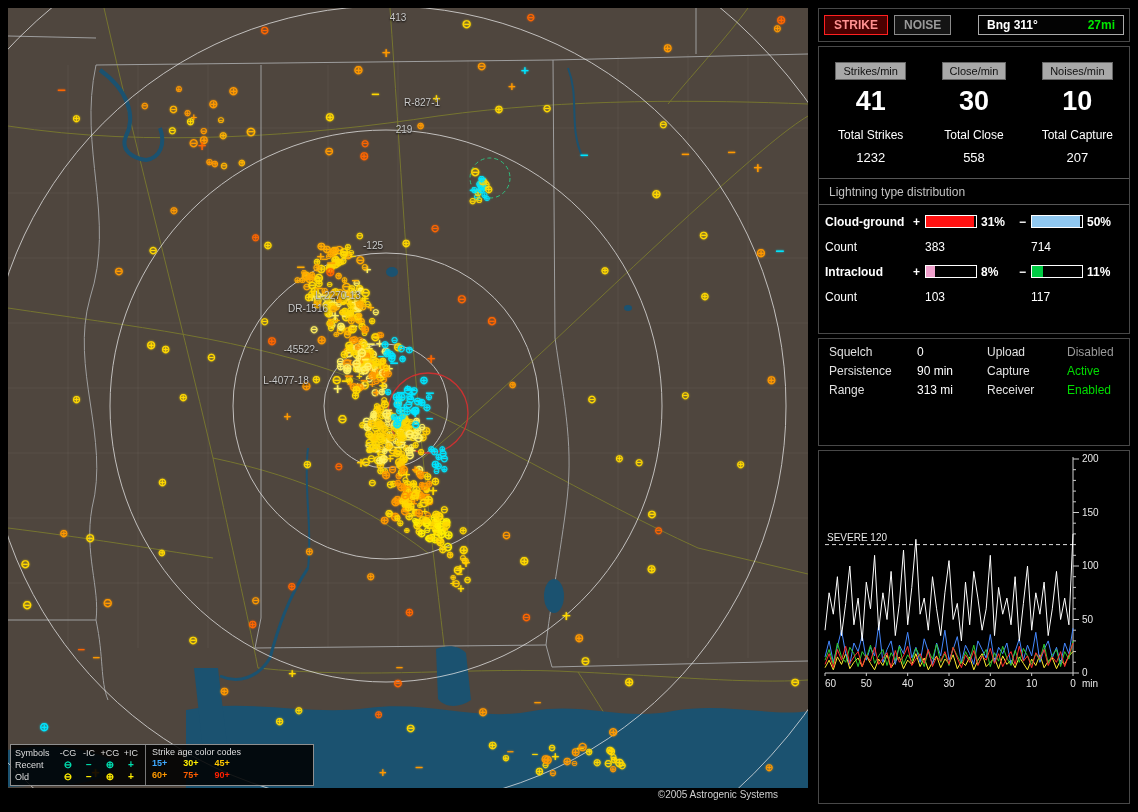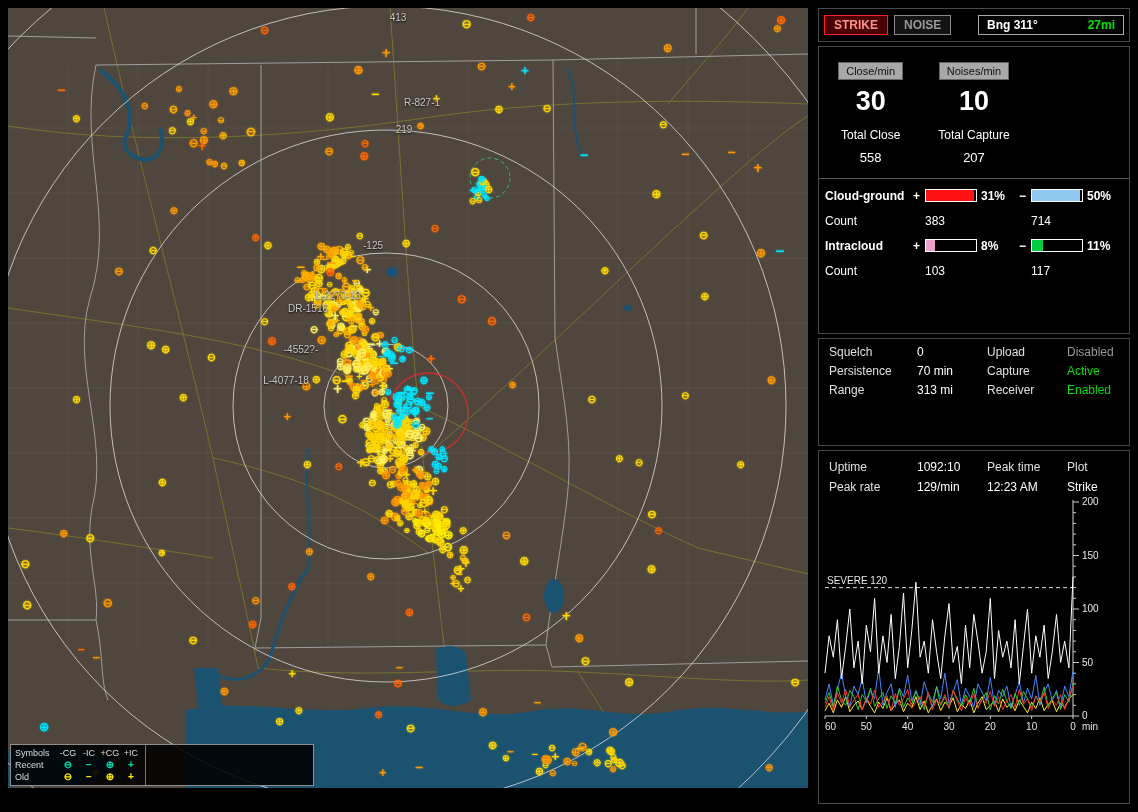--- a/index.html
+++ b/index.html
@@ -968,51 +968,72 @@
             <span class="sym" style="color: rgb(0, 223, 176);">+</span>
           </div>
           <div class="lg-row">
             <span>Old</span>
             <span class="sym" style="color: rgb(255, 238, 0);">⊖</span>
             <span class="sym" style="color: rgb(255, 238, 0);">−</span>
             <span class="sym" style="color: rgb(255, 238, 0);">⊕</span>
             <span class="sym" style="color: rgb(255, 238, 0);">+</span>
           </div>
         </div>
+      <div class="legend-right" id="legend-right">
+          <div>Strike age color codes</div>
+          <div class="age-row">
+            <span style="color: rgb(63, 169, 255);">15+</span>
+            <span style="color: rgb(255, 238, 0);">30+</span>
+            <span style="color: rgb(255, 200, 0);">45+</span>
+          </div>
+          <div class="age-row">
+            <span style="color: rgb(255, 153, 0);">60+</span>
+            <span style="color: rgb(255, 94, 0);">75+</span>
+            <span style="color: rgb(255, 32, 0);">90+</span>
+          </div>
+        </div>
     </div>
   </div>
 
+  <div class="copyright">©2005 Astrogenic Systems</div>
 
   <div class="side">
 
     <div class="panel topbar">
       <button class="btn strike-btn">STRIKE</button>
       <button class="btn noise-btn">NOISE</button>
       <div class="bng">
         <span>Bng 311°</span>
         <span class="green">27mi</span>
       </div>
     </div>
 
     <div class="panel stats-panel">
       <div class="stats-grid" id="stats-grid">
+          <div class="stat-col">
+            <div><span class="chip">Strikes/min</span></div>
+            <div class="rate">41</div>
+            <div class="tlabel">Total Strikes</div>
+            <div class="total">1232</div>
+          </div>
           <div class="stat-col">
             <div><span class="chip">Close/min</span></div>
             <div class="rate">30</div>
             <div class="tlabel">Total Close</div>
             <div class="total">558</div>
           </div>
           <div class="stat-col">
             <div><span class="chip">Noises/min</span></div>
             <div class="rate">10</div>
             <div class="tlabel">Total Capture</div>
             <div class="total">207</div>
           </div>
         </div>
       <div class="divider"></div>
+      <div class="dist-title">Lightning type distribution</div>
       <div class="dist-grid" id="dist-grid">
           <div class="dist-row">
             <span class="lbl">Cloud-ground</span>
             <span class="sign">+</span>
             <span class="bar">
               <i style="width: 48px; background: rgb(255, 17, 17);"></i>
             </span>
             <span class="pct">31%</span>
             <span class="sign">−</span>
             <span class="bar">
@@ -1054,41 +1075,31 @@
         </div>
     </div>
 
     <div class="panel datebox">
       <div class="grid4" id="settings-grid">
           <span class="l">Squelch</span>
           <span class="v">0</span>
           <span class="l">Upload</span>
           <span class="m">Disabled</span>
           <span class="l">Persistence</span>
-          <span class="v">70 min</span>
+          <span class="v">90 min</span>
           <span class="l">Capture</span>
           <span class="g">Active</span>
           <span class="l">Range</span>
           <span class="v">313 mi</span>
           <span class="l">Receiver</span>
           <span class="g">Enabled</span>
         </div>
     </div>
 
     <div class="panel bottom-panel">
-      <div class="status-grid" id="status-grid">
-          <span class="l">Uptime</span>
-          <span class="v">1092:10</span>
-          <span class="l">Peak time</span>
-          <span class="l">Plot</span>
-          <span class="l">Peak rate</span>
-          <span class="v">129/min</span>
-          <span class="v">12:23 AM</span>
-          <span class="v">Strike</span>
-        </div>
       <div id="trend-chart"><svg width="300" height="252">
             <line x1="2" y1="220" x2="250" y2="220" stroke="#cfcfcf" stroke-width="1"></line>
             <line x1="250" y1="4" x2="250" y2="220" stroke="#cfcfcf" stroke-width="1"></line>
             <line x1="250" y1="220" x2="256" y2="220" stroke="#cfcfcf" stroke-width="1"></line>
             <text x="259" y="223" fill="#e8e8e8" font-size="10">0</text>
             <line x1="250" y1="209.3" x2="253" y2="209.3" stroke="#cfcfcf" stroke-width="1"></line>
             <line x1="250" y1="198.6" x2="253" y2="198.6" stroke="#cfcfcf" stroke-width="1"></line>
             <line x1="250" y1="187.9" x2="253" y2="187.9" stroke="#cfcfcf" stroke-width="1"></line>
             <line x1="250" y1="177.2" x2="253" y2="177.2" stroke="#cfcfcf" stroke-width="1"></line>
             <line x1="250" y1="166.5" x2="256" y2="166.5" stroke="#cfcfcf" stroke-width="1"></line>

